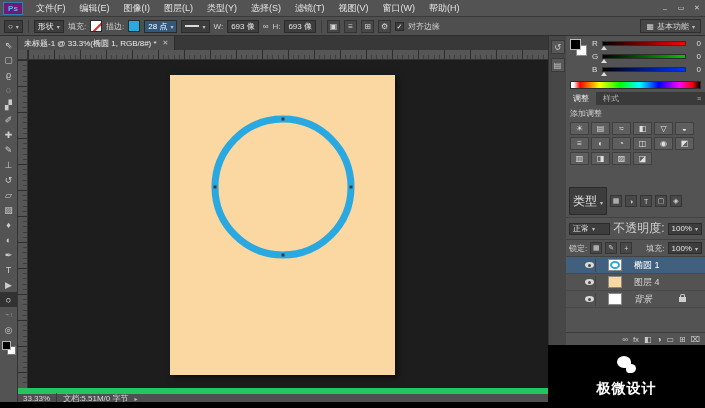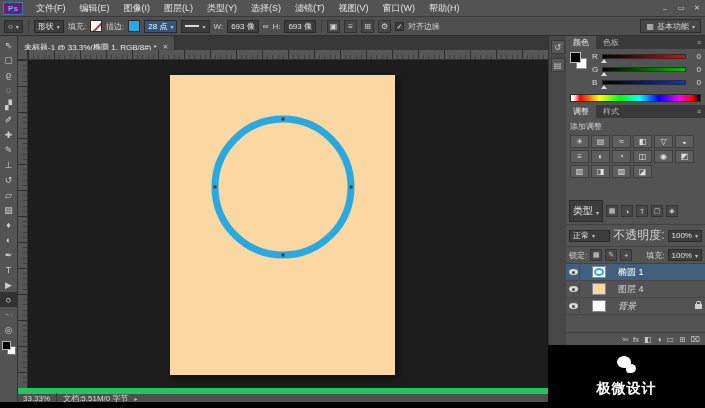--- a/index.html
+++ b/index.html
@@ -37,21 +37,21 @@
   
   .toolbar { position:absolute; left:0; top:36px; width:18px; bottom:6px; background:#535353;
              border-right:1px solid #333; display:flex; flex-direction:column; align-items:center; padding-top:1px; }
   .tool { width:17px; height:15px; display:flex; align-items:center; justify-content:center; font-size:9px; color:#cccccc; }
   .tool.active { background:#323232; color:#fff; }
   .fgbg { position:relative; width:14px; height:14px; margin-top:4px; }
   .fg { position:absolute; left:0; top:0; width:9px; height:9px; border:1px solid #b5b5b5; z-index:2; }
   .bgc { position:absolute; right:0; bottom:0; width:9px; height:9px; border:1px solid #777; }
 
   
-  .doc-tabbar { position:absolute; left:18px; top:36px; width:530px; height:22px; background:#383838; display:flex; }
+  .doc-tabbar { position:absolute; left:18px; top:36px; width:530px; height:14px; background:#383838; display:flex; }
   .doc-tab { background:#4f4f4f; display:flex; align-items:center; gap:6px; padding:0 6px; font-size:8px;
              color:#ececec; border-right:1px solid #2d2d2d; }
   .doc-close { font-size:7px; color:#c2c2c2; }
 
   
   .ruler-corner { position:absolute; left:18px; top:50px; width:10px; height:10px; background:#565656; border-right:1px solid #333; border-bottom:1px solid #333; }
   .ruler-top { position:absolute; left:28px; top:50px; width:520px; height:10px; background:#565656; border-bottom:1px solid #333;
     background-image:repeating-linear-gradient(90deg,#2e2e2e 0 1px,transparent 1px 26px),
                      repeating-linear-gradient(90deg,#3e3e3e 0 1px,transparent 1px 5.2px);
     background-size:100% 10px,100% 4px; background-repeat:no-repeat,no-repeat; background-position:bottom left,bottom left; }
@@ -99,21 +99,21 @@
   .adj-title { font-size:8px; color:#cfcfcf; margin:1px 0 3px; }
   .adj-grid { display:flex; flex-wrap:wrap; gap:2px; }
   .adj-icon { width:19px; height:13px; background:#5e5e5e; border:1px solid #404040; color:#e0e0e0;
               font-size:8px; display:flex; align-items:center; justify-content:center; }
 
   .layers-sec { flex:1; display:flex; flex-direction:column; background:#535353; }
   .lrowbar { display:flex; align-items:center; gap:3px; padding:2px 3px; border-bottom:1px solid #424242; flex:none; }
   .mini-icon { width:12px; height:12px; background:#484848; border:1px solid #353535; display:flex; align-items:center;
                justify-content:center; font-size:7px; color:#d2d2d2; flex:none; }
   .llist { flex:1; }
-  .lrow { height:17px; display:flex; align-items:center; gap:12px; padding:0 1px; border-bottom:1px solid #494949; font-size:9px; }
+  .lrow { height:17px; display:flex; align-items:center; gap:12px; padding:0 17px; border-bottom:1px solid #494949; font-size:9px; }
   .lrow.selected { background:#41607e; color:#fff; }
   .leye { width:13px; height:13px; border-right:1px solid #454545; display:flex; align-items:center; justify-content:center; }
   .eye { width:9px; height:6px; background:#dadada; border-radius:50%; position:relative; }
   .eye:after { content:''; position:absolute; left:3px; top:1.5px; width:3px; height:3px; border-radius:50%; background:#4a4a4a; }
   .lthumb { width:14px; height:12px; background:#fff; border:1px solid #8a8a8a; position:relative; flex:none; }
   .circle-ring { position:absolute; left:1px; top:1px; right:1px; bottom:1px; border:2px solid #2aa9e1; border-radius:50%; }
   .lname { flex:1; white-space:nowrap; overflow:hidden; }
   .lname.it { font-style:italic; }
   .lock { width:7px; height:5px; background:#cfcfcf; position:relative; margin-left:auto; margin-right:2px; flex:none; }
   .lock:before { content:''; position:absolute; left:1px; top:-3px; width:3px; height:3px; border:1px solid #cfcfcf; border-bottom:none; border-radius:2px 2px 0 0; }
@@ -251,25 +251,20 @@
     </div>
   </div>
 
   <div class="dock">
     <div class="dock-icon">↺</div>
     <div class="dock-icon">▤</div>
   </div>
 
   <div class="panels">
 
-    <div class="ptabs">
-      <div class="ptab active">颜色</div>
-      <div class="ptab">色板</div>
-      <div class="pmenu">≡</div>
-    </div>
     <div class="color-body">
       <div class="color-main">
         <div class="cswatches">
           <span class="f" style="background: rgb(0, 0, 0);"></span>
           <span class="b" style="background: rgb(255, 255, 255);"></span>
         </div>
         <div class="sliders">
           <div class="chan-row">
             <span class="chan-label">R</span>
             <span class="slider r">
@@ -318,21 +313,21 @@
         <span class="adj-icon">◩</span>
         <span class="adj-icon">▥</span>
         <span class="adj-icon">◨</span>
         <span class="adj-icon">▨</span>
         <span class="adj-icon">◪</span>
       </div>
     </div>
 
     <div class="layers-sec">
       <div class="lrowbar">
-        <div class="field" style="height:22px;font-size:10px">
+        <div class="field" style="height:28px;font-size:12px">
           <span>类型</span>
           <span class="cdown"></span>
         </div>
         <span class="mini-icon">▦</span>
         <span class="mini-icon">◑</span>
         <span class="mini-icon">T</span>
         <span class="mini-icon">▢</span>
         <span class="mini-icon">◈</span>
       </div>
       <div class="lrowbar">

